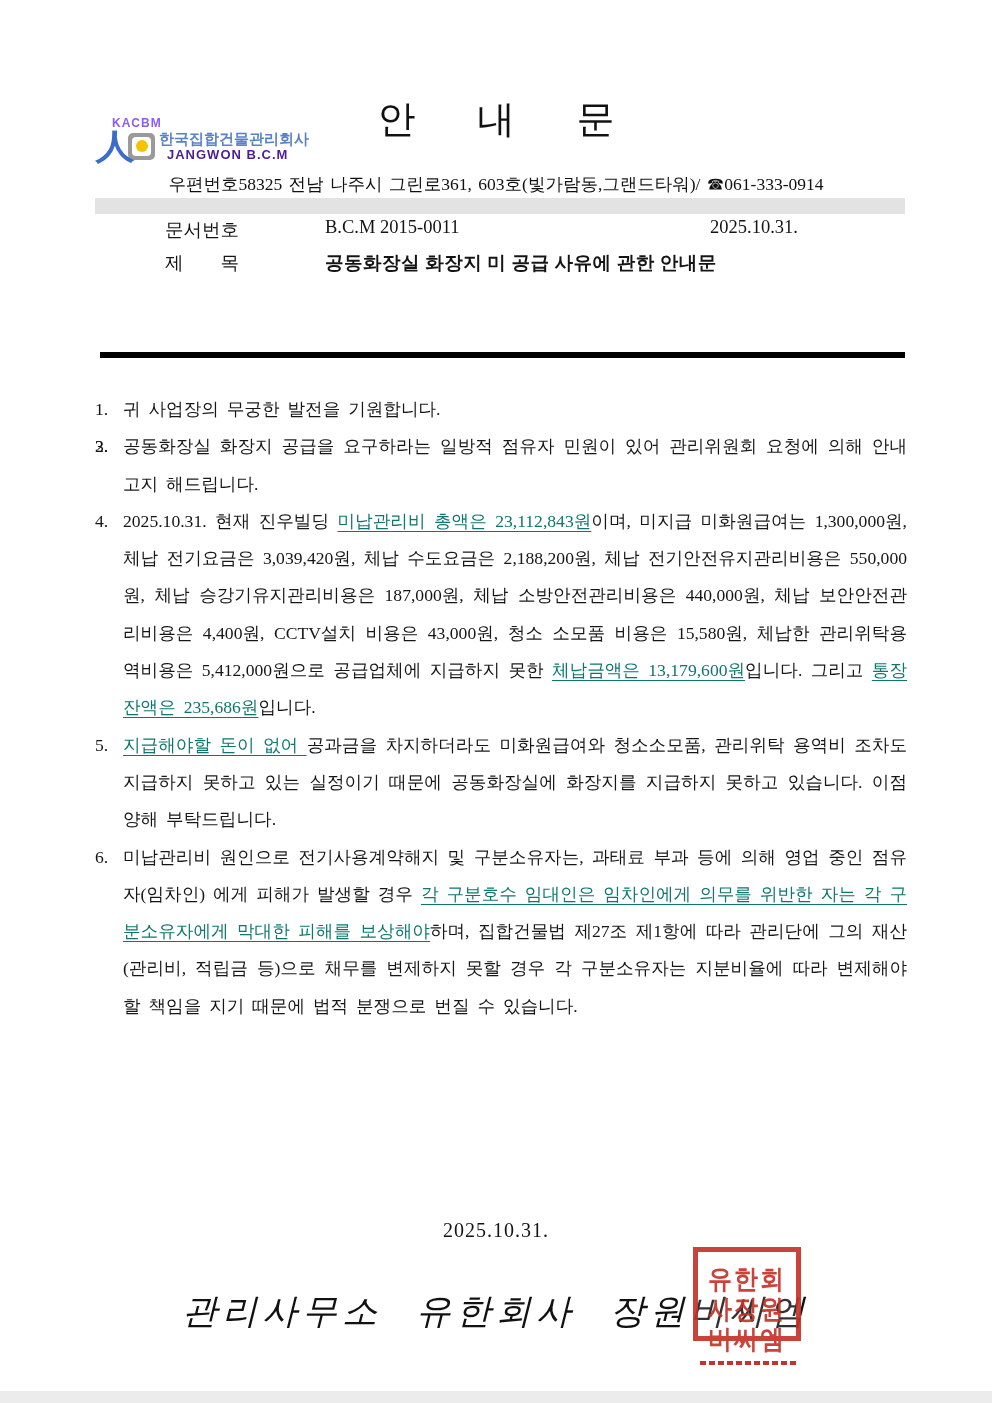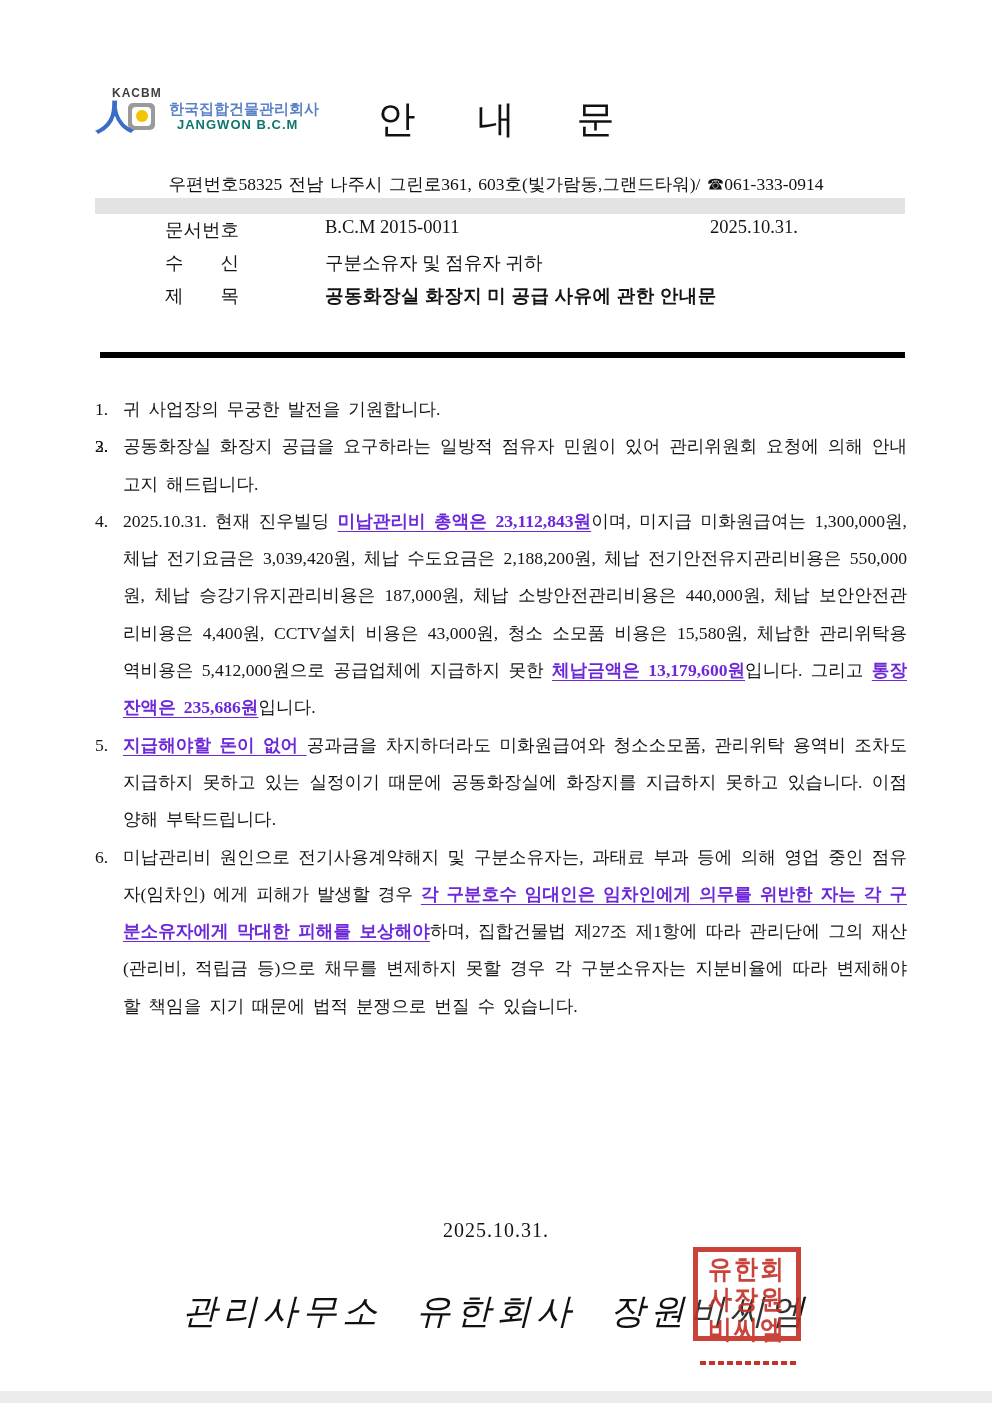--- a/index.html
+++ b/index.html
@@ -5,55 +5,55 @@
   * { margin:0; padding:0; box-sizing:border-box; }
   html,body { background:#fff; }
   body {
     width:992px; height:1403px; position:relative; overflow:hidden;
     font-family:"Liberation Serif","DejaVu Serif",serif; color:#141414;
   }
   .page { position:absolute; inset:0; background:#ffffff; }
 
   
   .logo { position:absolute; left:98px; top:86px; width:230px; }
-  .logo-kacbm { font-family:"Liberation Sans","DejaVu Sans",sans-serif; font-size:12px; font-weight:bold; color:#404040; letter-spacing:1px; margin-left:14px; }
+  .logo-kacbm { font-family:"Liberation Sans","DejaVu Sans",sans-serif; font-size:12px; font-weight:bold; color:#8b5cf6; letter-spacing:1px; margin-left:14px;margin-top:30px; }
   .logo-row { display:flex; align-items:center; margin-top:1px; }
   .logo-person { font-family:"DejaVu Sans",sans-serif; font-size:34px; font-weight:bold; color:#3a6cc8; line-height:30px; transform:scaleX(1.15); }
   .logo-square { width:27px; height:27px; background:#9a9a9a; border-radius:5px; display:flex; align-items:center; justify-content:center; margin-left:-4px; }
   .logo-square-inner { width:19px; height:19px; background:#ffffff; border-radius:4px; display:flex; align-items:center; justify-content:center; }
   .logo-dot { width:12px; height:12px; background:#f4c400; border-radius:50%; }
-  .logo-text { margin-left:14px; font-family:"Liberation Sans","DejaVu Sans",sans-serif; line-height:1.1; }
+  .logo-text { margin-left:4px; font-family:"Liberation Sans","DejaVu Sans",sans-serif; line-height:1.1; }
   .logo-kr { font-size:15px; font-weight:bold; color:#5b82c8; }
-  .logo-en { font-size:13px; font-weight:bold; color:#0f766e; letter-spacing:1px; margin-left:8px; }
+  .logo-en { font-size:13px; font-weight:bold; color:#4c1d95; letter-spacing:1px; margin-left:8px; }
 
   
   .doc-title { position:absolute; top:94px; left:0; width:100%; text-align:center; font-size:38px; letter-spacing:26px; text-indent:26px; color:#111; }
   .doc-address { position:absolute; top:172px; left:0; width:100%; text-align:center; font-size:17.5px; color:#111; word-spacing:2px; }
   .gray-band { position:absolute; left:95px; top:198px; width:810px; height:16px; background:#e3e3e3; }
 
   
   .hdr { position:absolute; left:165px; top:217px; width:740px; font-size:18.5px; }
   .hdr-row { position:relative; height:33px; }
   .hdr-label { position:absolute; left:0; top:0; white-space:pre; }
   .hdr-value { position:absolute; left:160px; top:0; white-space:pre; }
   .hdr-date { position:absolute; left:545px; top:0; }
   .hdr-subject { font-weight:bold; letter-spacing:0.5px; }
   .thick-rule { position:absolute; left:100px; top:352px; width:805px; height:6px; background:#000; }
 
   
   .body-text { position:absolute; left:95px; top:391px; width:812px; font-size:17.6px; line-height:37.3px; text-align:justify; word-spacing:3.5px; color:#161616; }
   .para { position:relative; padding-left:28px; }
   .para-num { position:absolute; left:0; top:0; }
-  .seg-red { color:#6d28d9; font-weight:bold; text-decoration:underline; text-underline-offset:4px; }
+  .seg-red { color:#0f766e; font-weight:normal; text-decoration:underline; text-underline-offset:4px; }
   .seg-bold { font-weight:normal; }
 
   
   .footer-date { position:absolute; top:1219px; left:0; width:100%; text-align:center; font-size:20px; letter-spacing:1px; }
   .signature { position:absolute; top:1288px; left:0; width:100%; text-align:center; font-size:35px; letter-spacing:5px; word-spacing:20px; color:#111;font-style:italic; }
-  .stamp { position:absolute; left:693px; top:1247px; width:108px; height:94px; border:5px solid #c5342a; opacity:0.92; background:rgba(255,255,255,0.15); display:flex; flex-direction:column; justify-content:space-around; padding:2px 1px; }
+  .stamp { position:absolute; left:693px; top:1247px; width:108px; height:94px; border:5px solid #c5342a; opacity:0.92; background:rgba(255,255,255,0.15); display:flex; flex-direction:column; justify-content:space-around; padding:12px 1px; }
   .stamp-row { display:flex; justify-content:space-around; color:#c5342a; font-weight:bold; font-size:24px; line-height:30px; transform:scaleY(1.1); letter-spacing:2px; }
   .stamp-mark { position:absolute; left:700px; top:1361px; width:96px; height:4px; background:repeating-linear-gradient(90deg,#c5342a 0 6px,rgba(255,255,255,0) 6px 9px); }
   .bottom-bar { position:absolute; left:0; top:1391px; width:992px; height:12px; background:#ececec; }
 </style>
 </head>
 <body>
 
 <div class="page">
 
   <div class="logo">
@@ -76,24 +76,20 @@
   <div class="doc-address">우편번호58325 전남 나주시 그린로361, 603호(빛가람동,그랜드타워)/ ☎061-333-0914</div>
   <div class="gray-band"></div>
 
   <div class="hdr">
     <div class="hdr-row">
       <span class="hdr-label">문서번호</span>
       <span class="hdr-value">B.C.M 2015-0011</span>
       <span class="hdr-date">2025.10.31.</span>
     </div>
     <div class="hdr-row">
-      <span class="hdr-label">수　　신</span>
-      <span class="hdr-value">구분소유자 및 점유자 귀하</span>
-    </div>
-    <div class="hdr-row">
       <span class="hdr-label">제　　목</span>
       <span class="hdr-value hdr-subject">공동화장실 화장지 미 공급 사유에 관한 안내문</span>
     </div>
   </div>
   <div class="thick-rule"></div>
 
   <div class="body-text" id="paragraphs">
       <div class="para"><span class="para-num">1.</span><span>귀 사업장의 무궁한 발전을 기원합니다.</span></div>
       <div class="para"><span class="para-num">2.</span></div>
       <div class="para"><span class="para-num">3.</span><span>공동화장실 화장지 공급을 요구하라는 일방적 점유자 민원이 있어 관리위원회 요청에 의해 안내 고지 해드립니다.</span></div>

